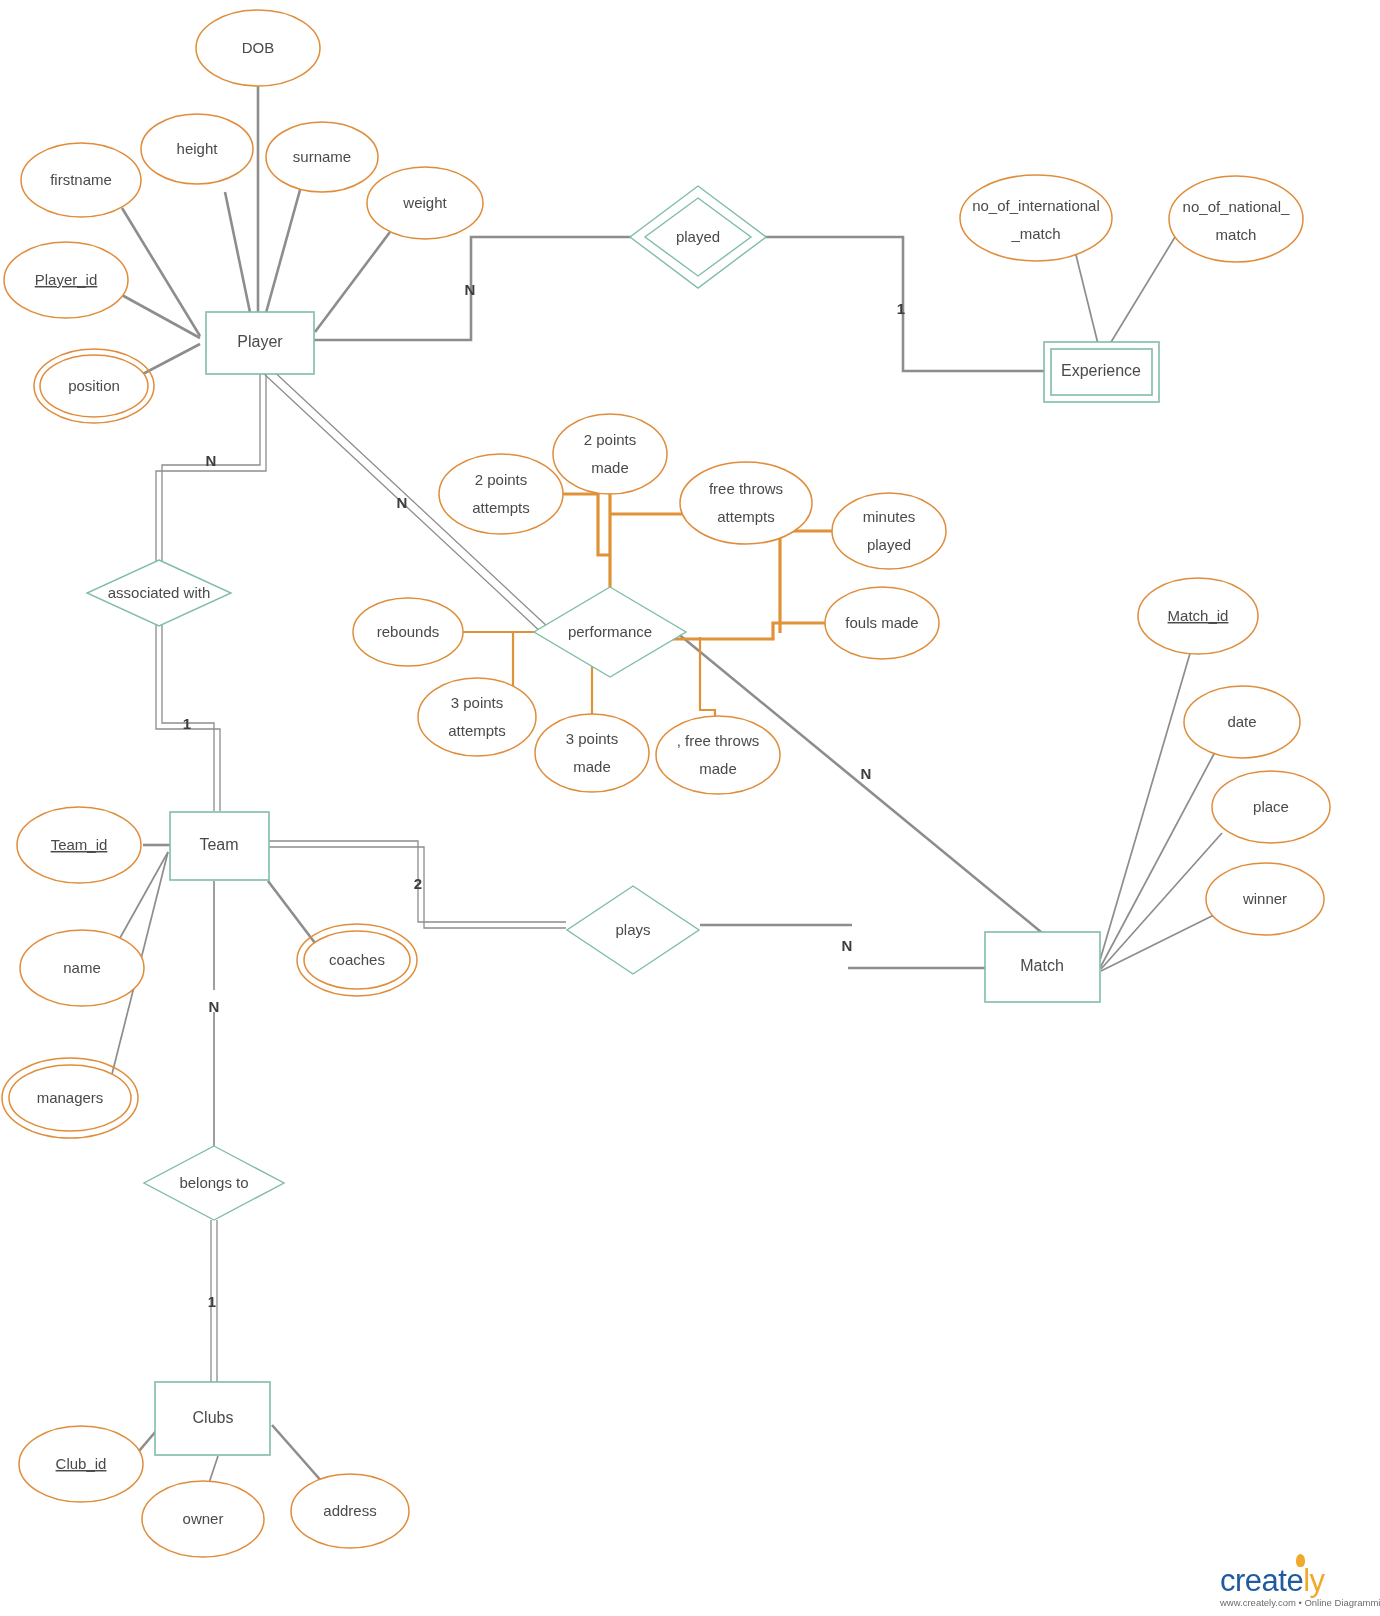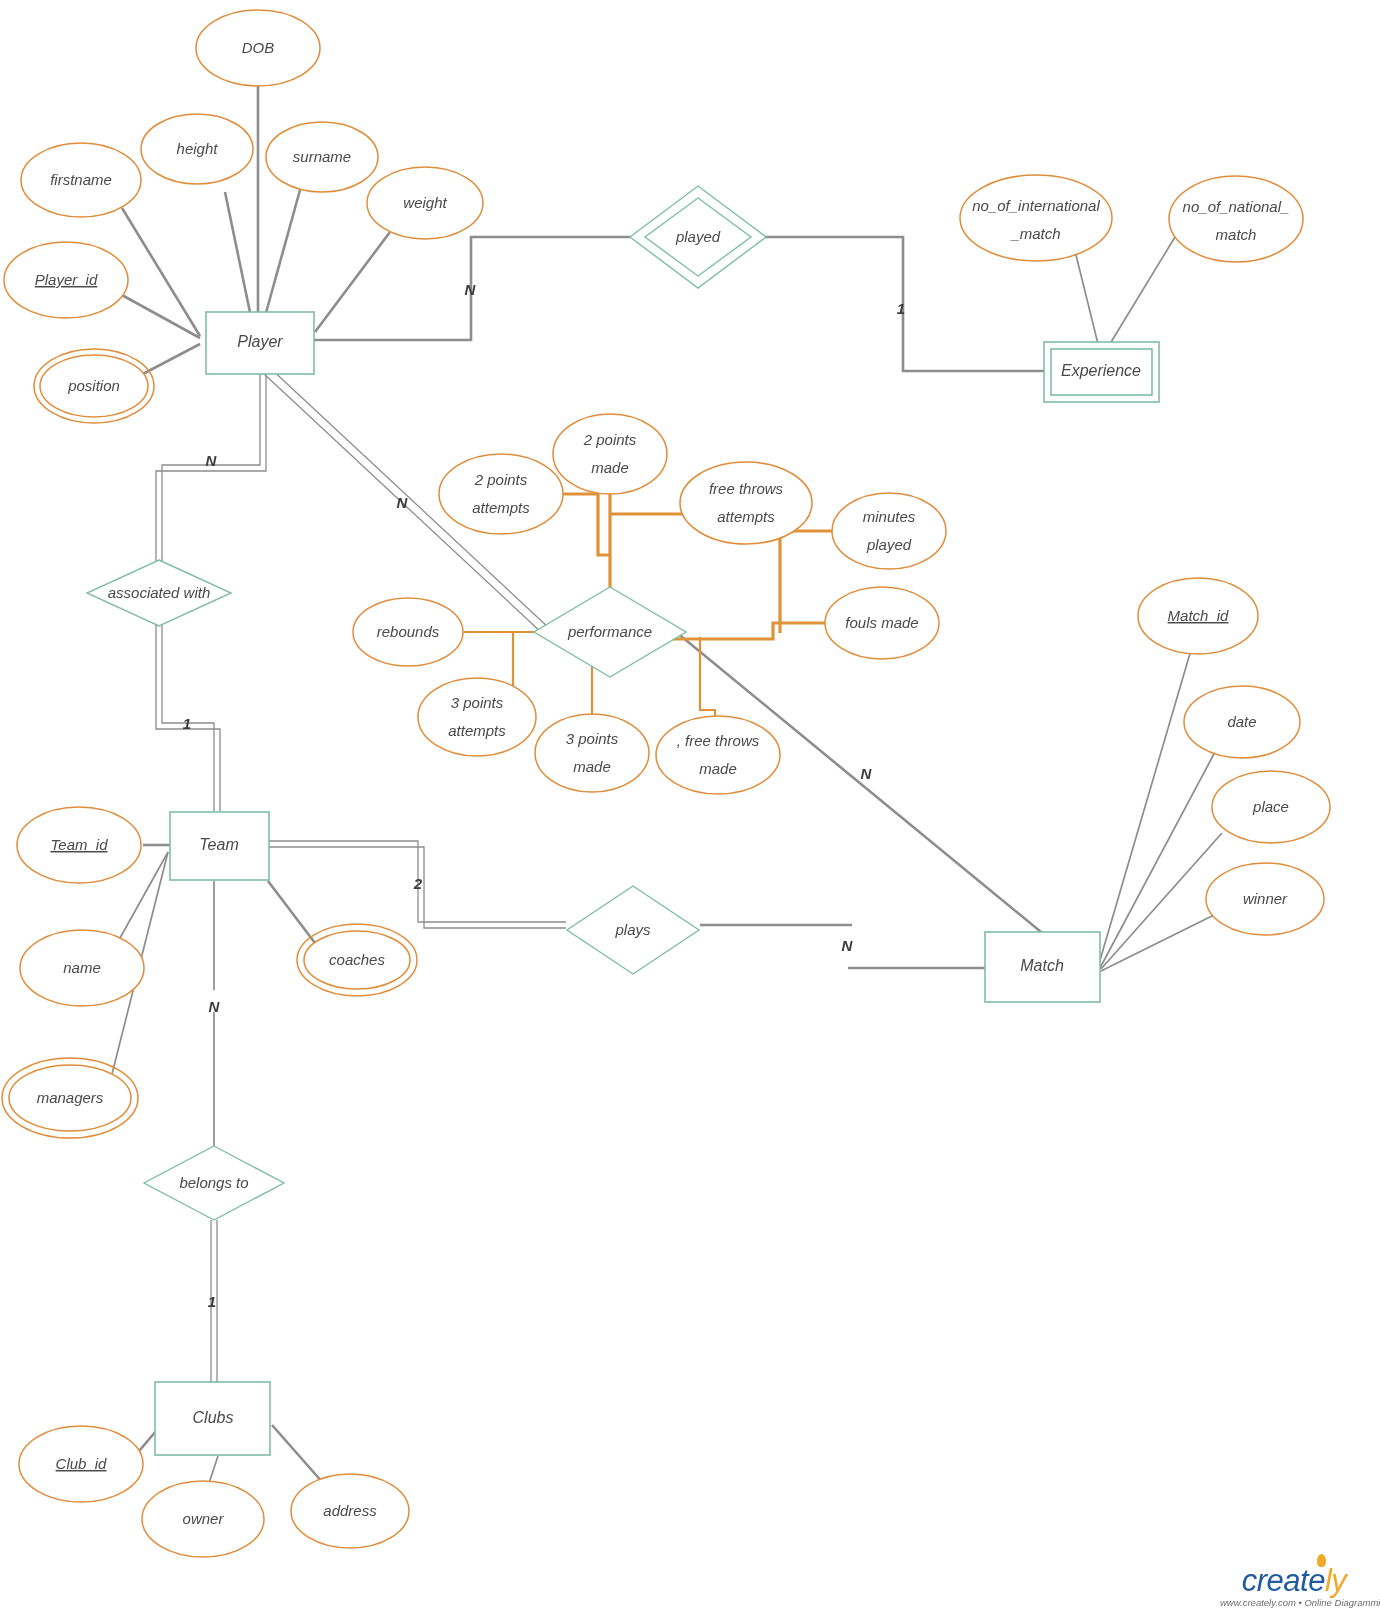--- a/index.html
+++ b/index.html
@@ -9,21 +9,20 @@
   }
   body {
     font-family: "Liberation Sans", sans-serif;
   }
   #canvas {
     position: relative;
     width: 1380px;
     height: 1616px;
     background: #ffffff;
     overflow: hidden;
-    font-style: italic;
   }
   svg#diagram {
     position: absolute;
     left: 0;
     top: 0;
     width: 1380px;
     height: 1616px;
   }
   .ent-rect {
     fill: #ffffff;
@@ -109,21 +108,21 @@
   }
   .t-key {
     text-decoration: underline;
   }
   
   #watermark {
     position: absolute;
     right: 10px;
     bottom: 8px;
     width: 150px;
-    text-align: center;
+    text-align: left;
     user-select: none;
   }
   #wm-word {
     font-family: "Liberation Sans", sans-serif;
     font-size: 31px;
     color: #1f5b9e;
     letter-spacing: -0.5px;
     line-height: 1;
     position: relative;
     display: inline-block;

